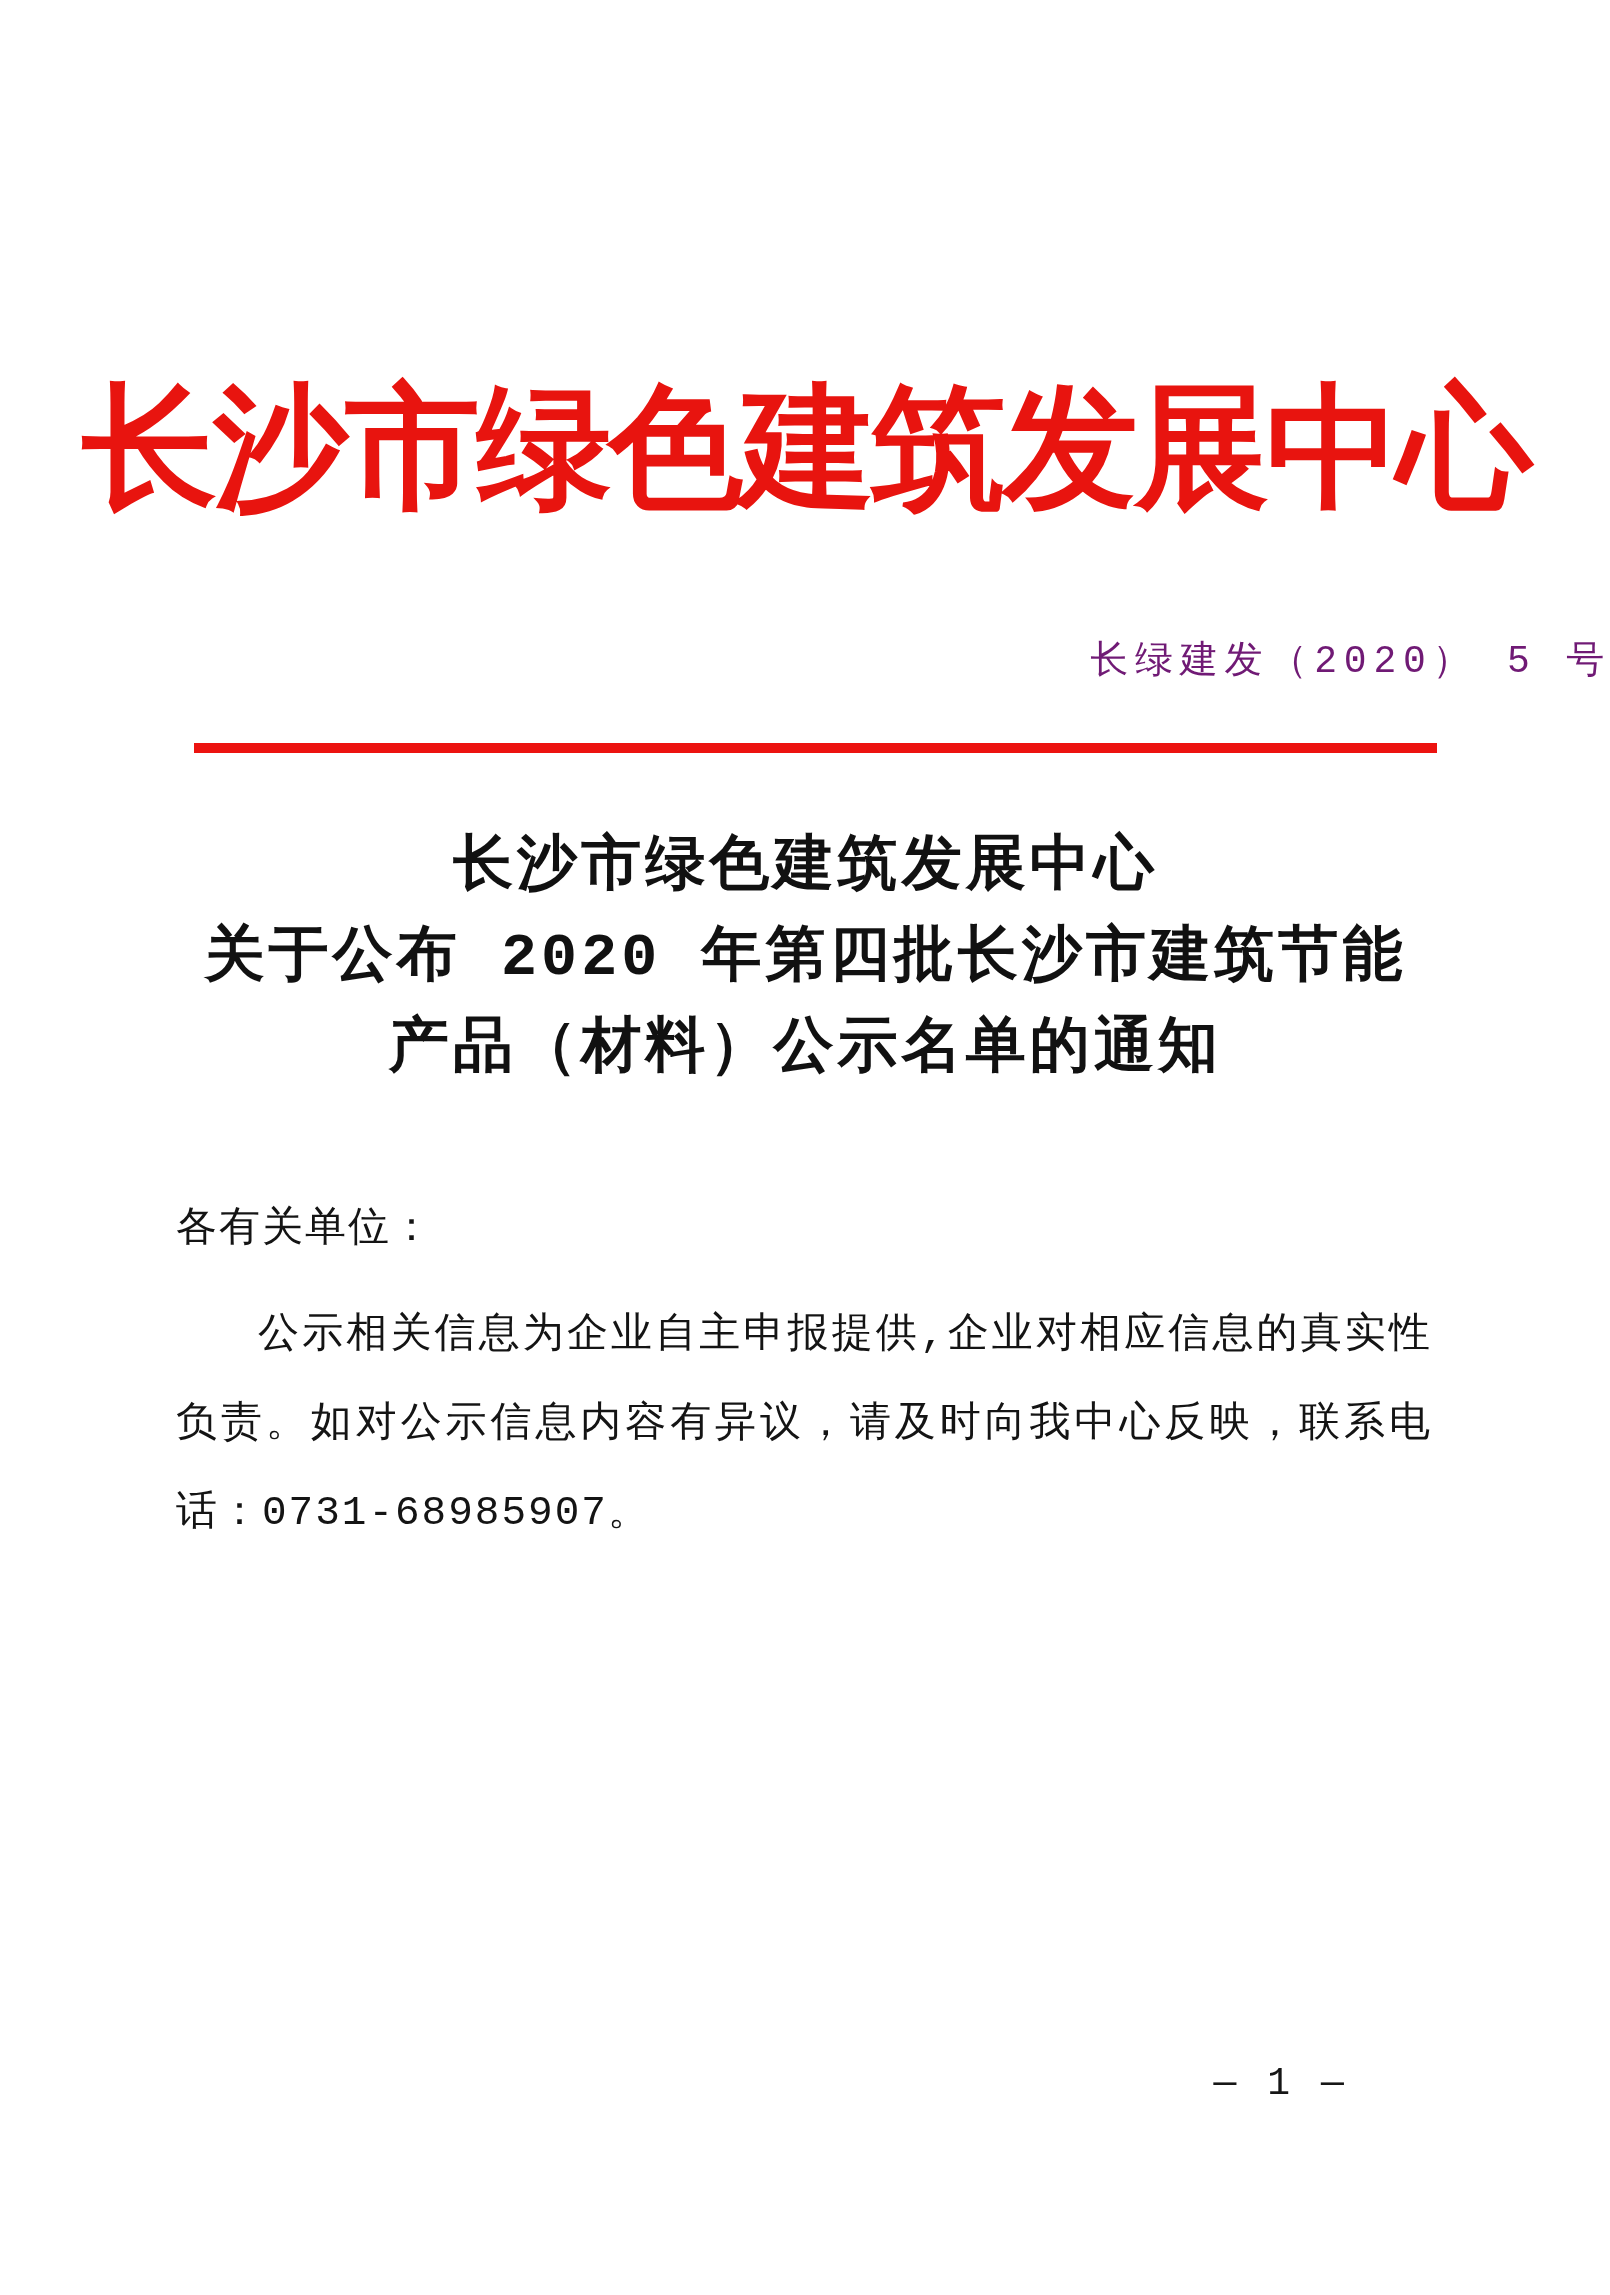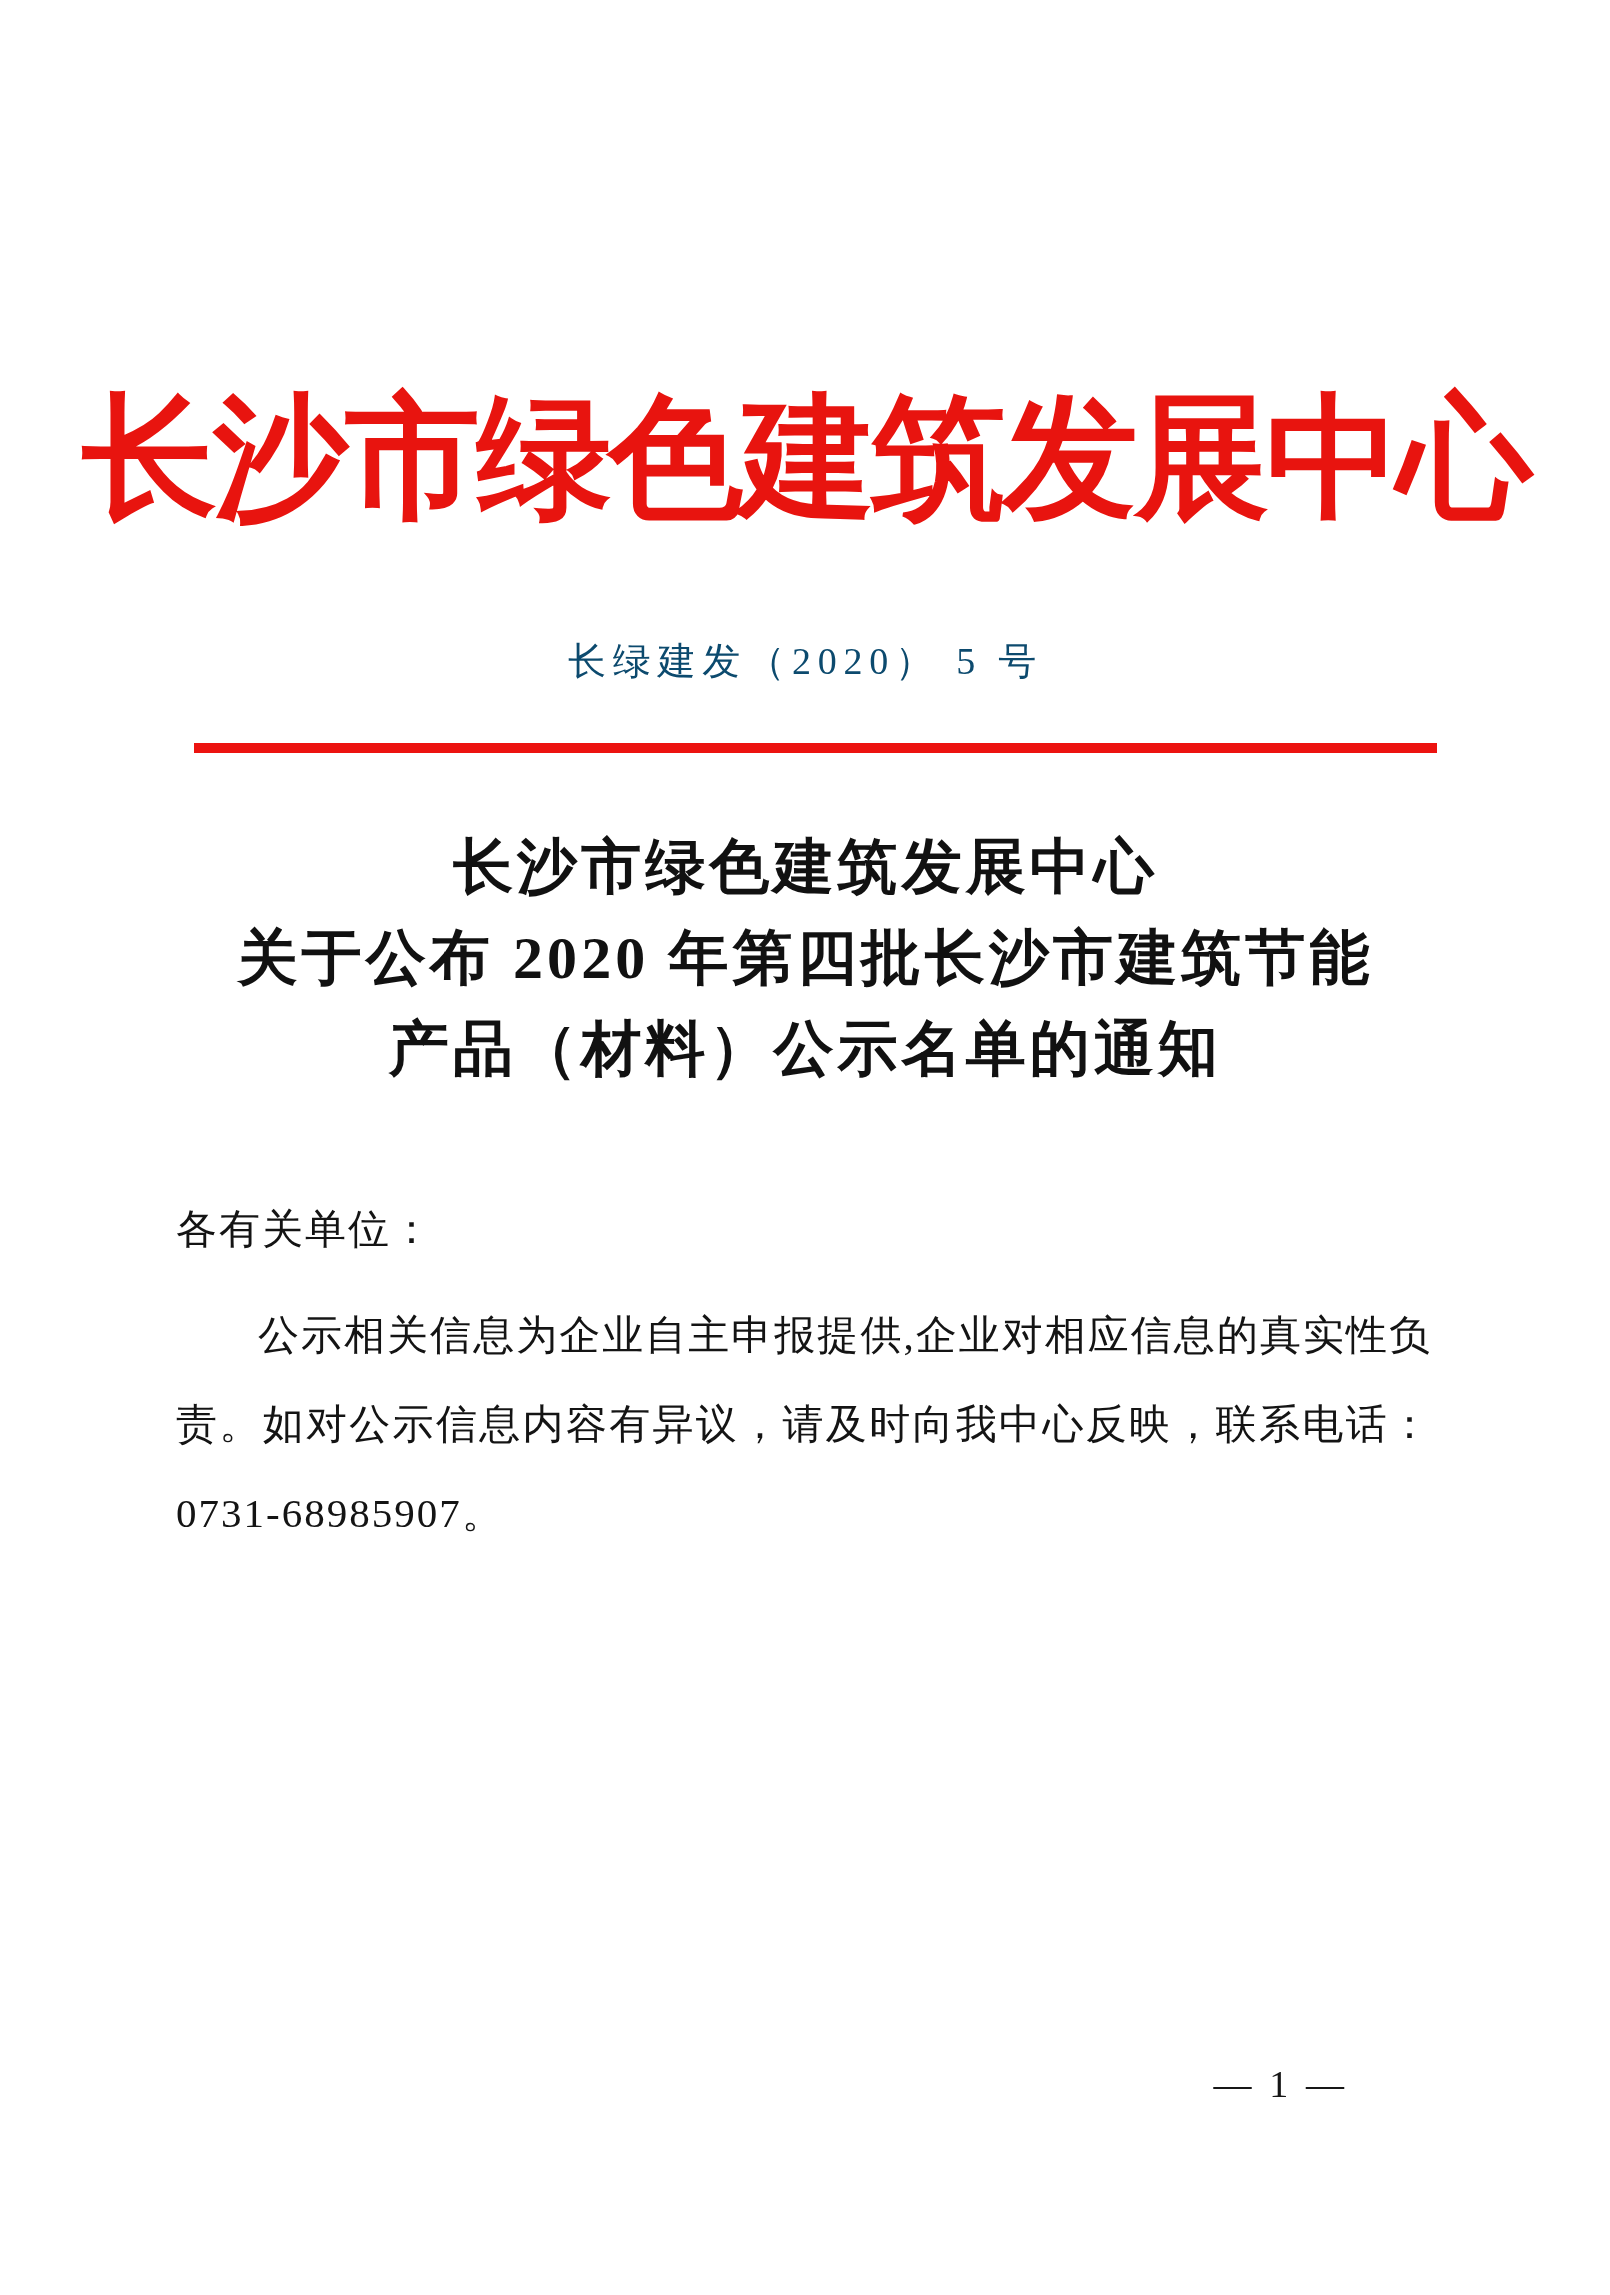--- a/index.html
+++ b/index.html
@@ -6,21 +6,21 @@
     margin: 0;
     padding: 0;
     background: #ffffff;
   }
   .page {
     position: relative;
     width: 1611px;
     height: 2295px;
     background: #ffffff;
     overflow: hidden;
-    font-family: Liberation Serif, serif;
+    font-family: Liberation Mono, monospace;
     color: var(--text, #1c1c1c);
   }
 
   
   .letterhead {
     position: absolute;
     top: 368px;
     left: 0;
     width: 100%;
     text-align: center;
@@ -31,26 +31,26 @@
     color: var(--letterhead-red, #e8140f);
     white-space: nowrap;
   }
 
   
   .doc-number {
     position: absolute;
     top: 634px;
     left: 0;
     width: 100%;
-    text-align: center;
+    text-align: right;
     font-size: 38px;
     line-height: 55px;
     letter-spacing: 6.8px;
     font-weight: 400;
-    color: #0c4a6e;
+    color: #701a75;
     white-space: nowrap;
   }
 
   
   .red-rule {
     position: absolute;
     left: 194px;
     top: 743px;
     width: 1243px;
     height: 9.5px;

